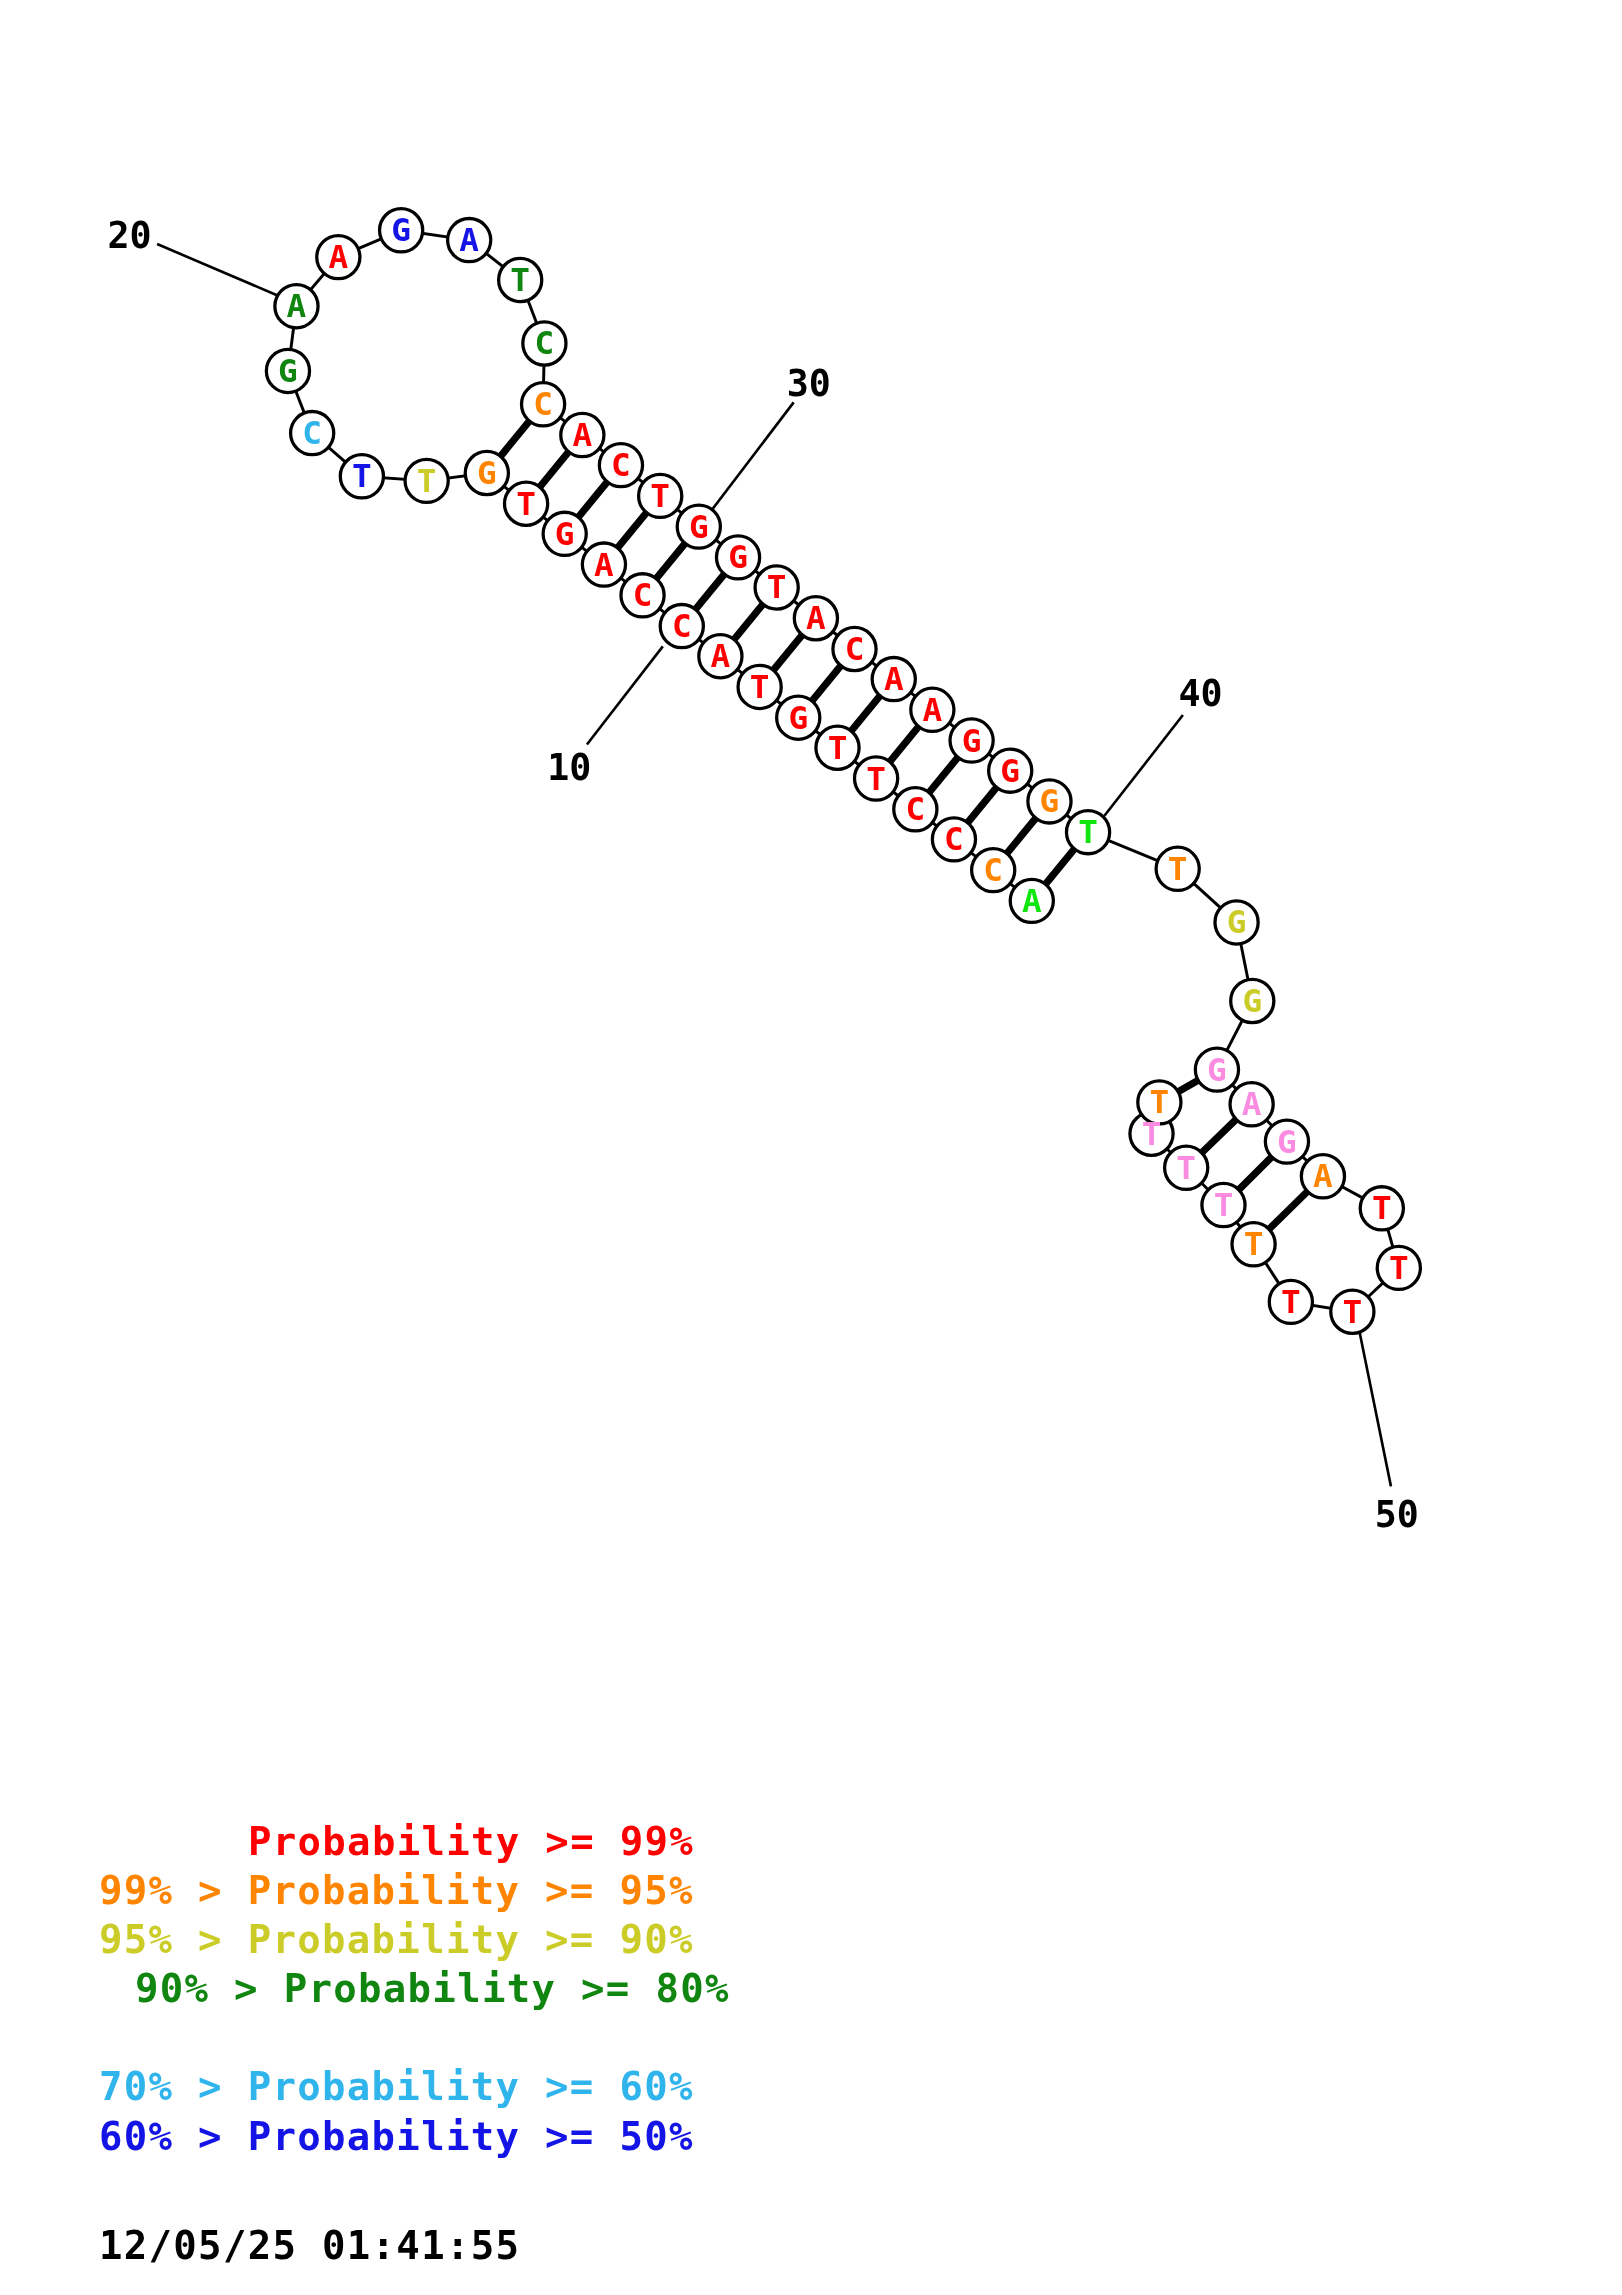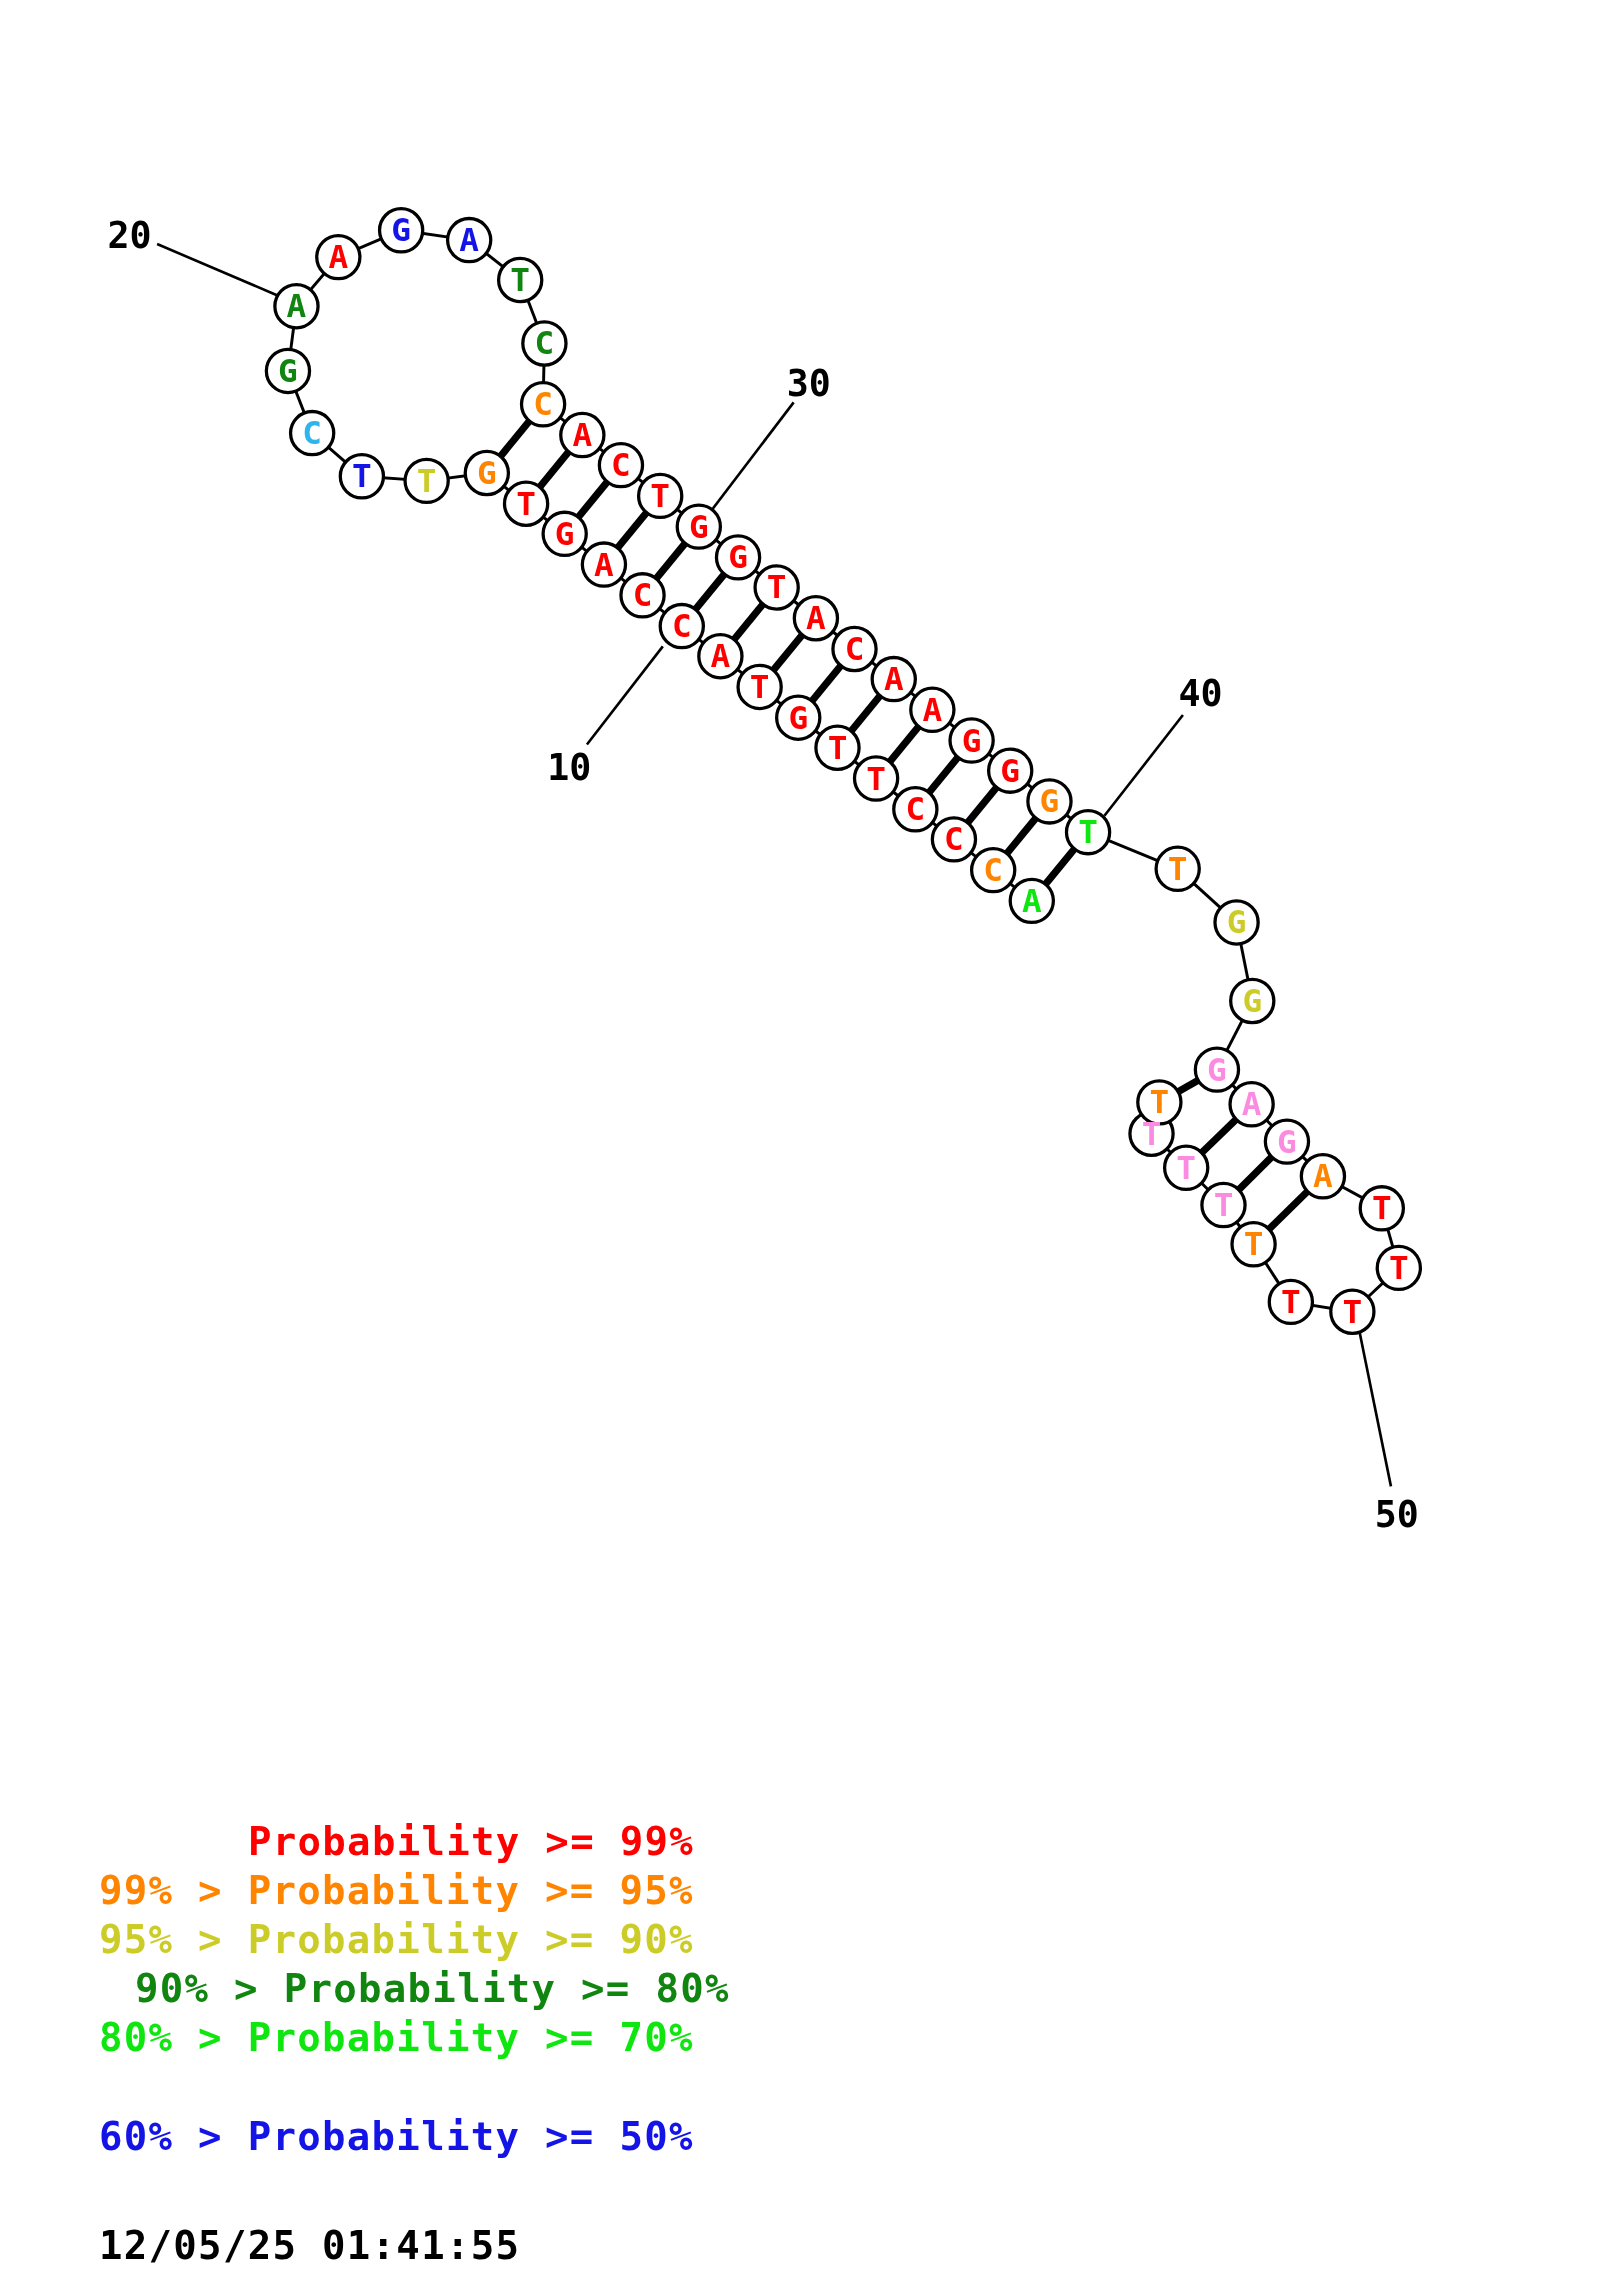--- a/index.html
+++ b/index.html
@@ -223,18 +223,18 @@
       <text x="1835" y="1060" text-anchor="middle" dominant-baseline="central" class="pos-label">40</text>
       <text x="2135" y="2315" text-anchor="middle" dominant-baseline="central" class="pos-label">50</text>
     </g>
 </svg>
 
 <div id="legend">
     <div class="legend-row" style="top: 1818px; color: rgb(255, 0, 0); padding-left: 149px;">Probability &gt;= 99%</div>
     <div class="legend-row" style="top: 1867px; color: rgb(255, 132, 0); padding-left: 0px;">99% &gt; Probability &gt;= 95%</div>
     <div class="legend-row" style="top: 1916px; color: rgb(204, 204, 41); padding-left: 0px;">95% &gt; Probability &gt;= 90%</div>
     <div class="legend-row" style="top: 1965px; color: rgb(16, 133, 16); padding-left: 0px; margin-left: 36px;">90% &gt; Probability &gt;= 80%</div>
-    <div class="legend-row" style="top: 2014px; color: rgb(15, 230, 15); padding-left: 0px;">80% &gt; Probability &gt;= 70%</div>
+    <div class="legend-row" style="top: 2063px; color: rgb(47, 180, 236); padding-left: 0px;">70% &gt; Probability &gt;= 60%</div>
     <div class="legend-row" style="top: 2113px; color: rgb(20, 20, 230); padding-left: 0px;">60% &gt; Probability &gt;= 50%</div>
   </div>
 
 <div id="timestamp">12/05/25 01:41:55</div>
 
 
 </body></html>

